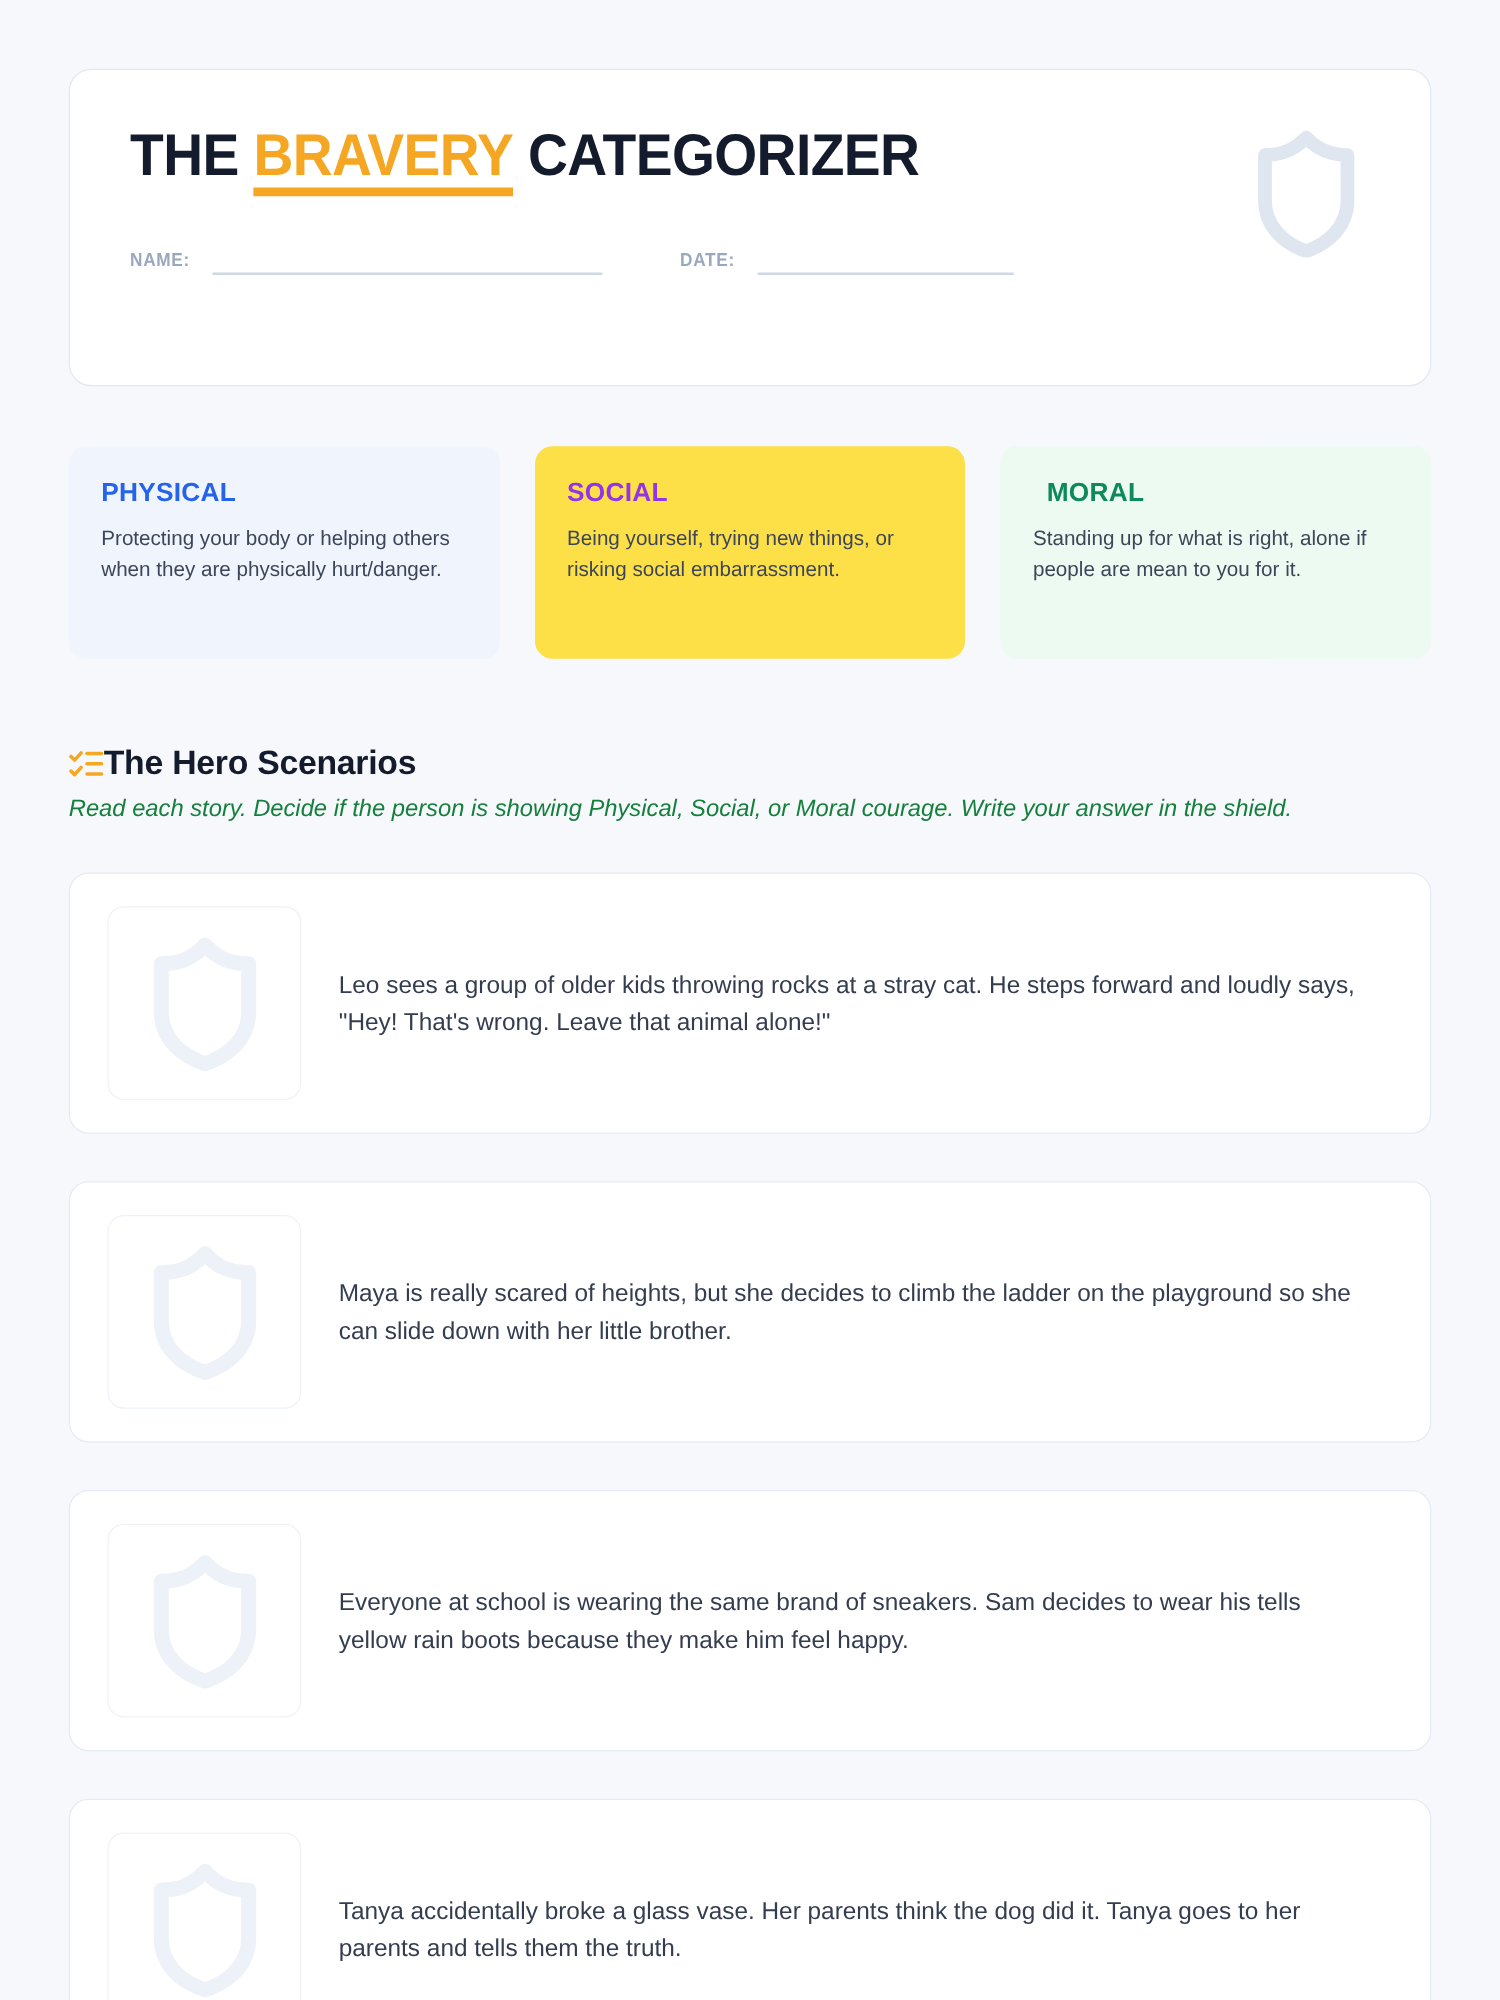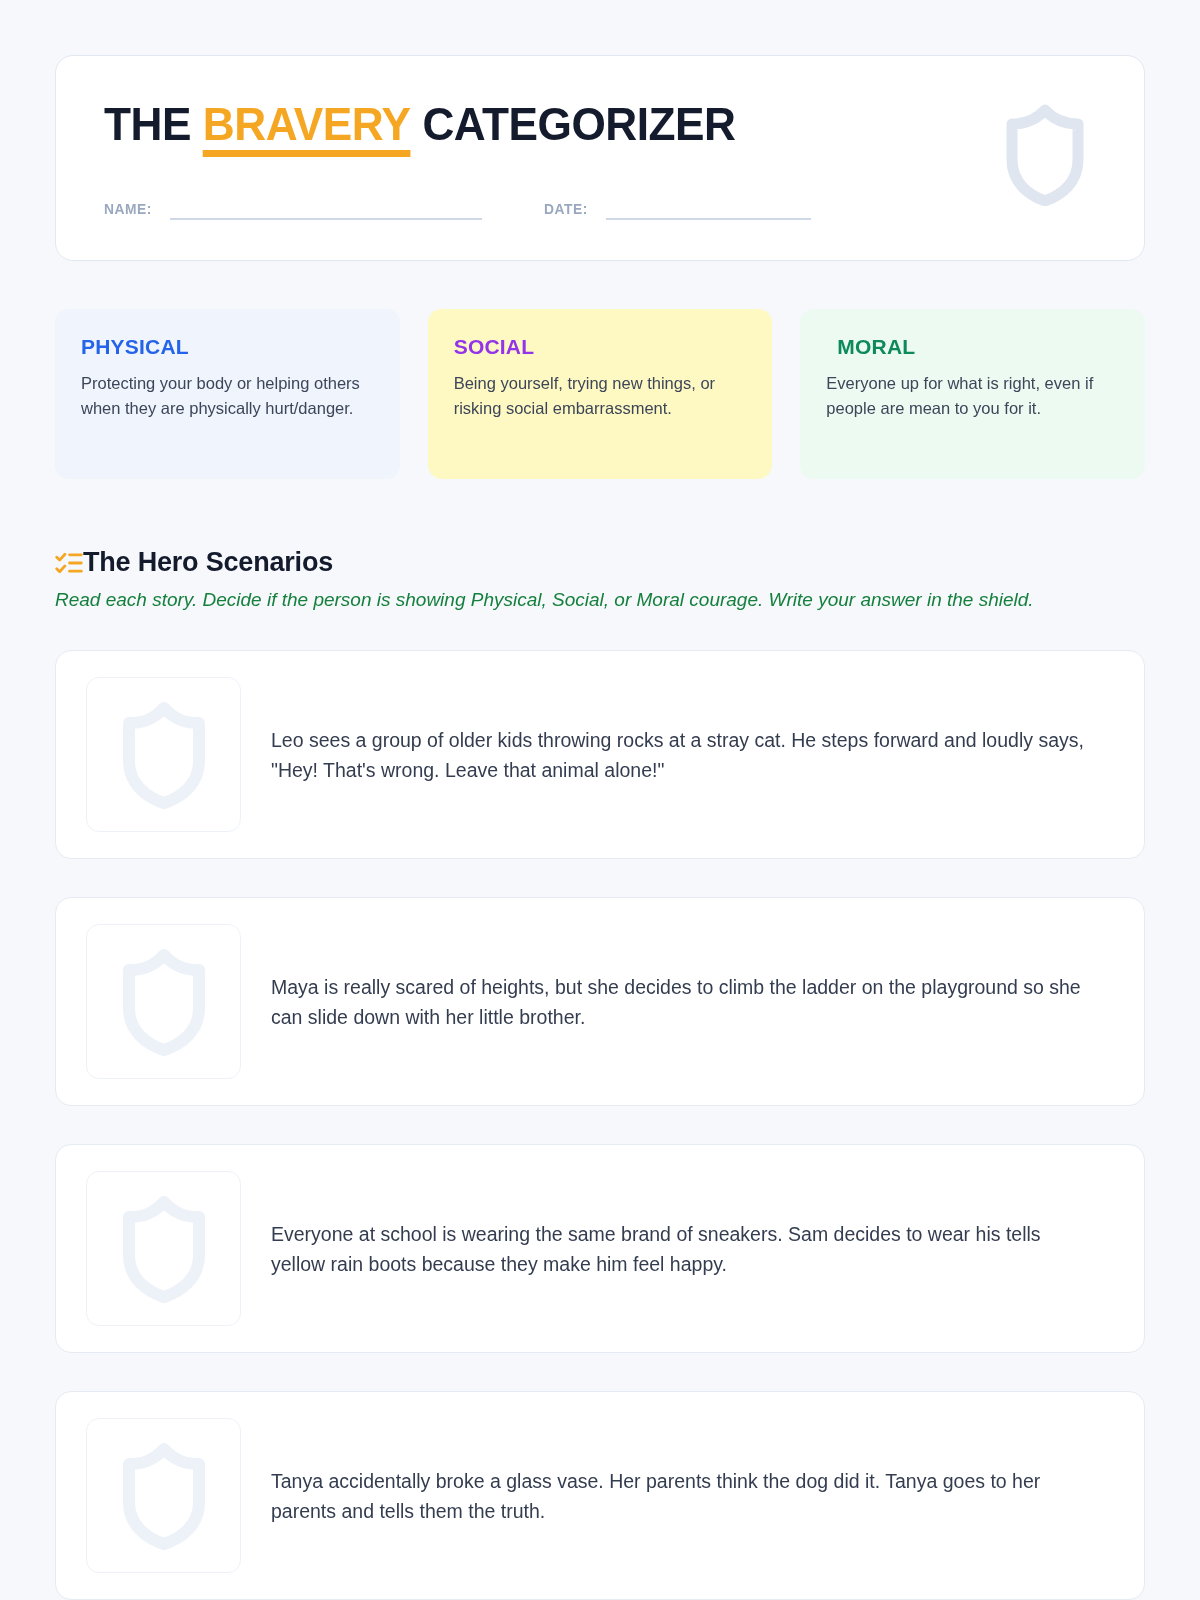--- a/index.html
+++ b/index.html
@@ -21,21 +21,21 @@
     overflow: hidden;
   }
 
   
   .header-card {
     position: relative;
     background: #ffffff;
     border: 1.5px solid #e2e8f1;
     border-radius: 18px;
     padding: 44px 48px 46px 48px;
-    height: 206px;
+    height: 254px;
   }
 
   .title {
     font-family: "Liberation Sans", sans-serif;
     font-weight: 700;
     font-size: 47px;
     letter-spacing: -0.5px;
     line-height: 1;
     color: #141b2d;
     text-transform: uppercase;
@@ -102,21 +102,21 @@
     gap: 28px;
     margin-top: 48px;
   }
   .cat-card {
     flex: 1;
     border-radius: 14px;
     padding: 26px 26px 30px 26px;
     min-height: 170px;
   }
   .cat-card.physical { background: #eff4fd; }
-  .cat-card.social   { background: #fef9c3; }
+  .cat-card.social   { background: #fde047; }
   .cat-card.moral    { background: #ecfaf2; }
 
   .cat-title {
     font-size: 21px;
     font-weight: 700;
     letter-spacing: 0.2px;
     margin-bottom: 12px;
     text-transform: uppercase;
   }
   .cat-card.physical .cat-title { color: #2563eb; }
@@ -224,21 +224,21 @@
       <div class="cat-desc">Protecting your body or helping others when they are physically hurt/danger.</div>
     </div>
 
     <div class="cat-card social">
       <div class="cat-title">SOCIAL</div>
       <div class="cat-desc">Being yourself, trying new things, or risking social embarrassment.</div>
     </div>
 
     <div class="cat-card moral">
       <div class="cat-title">MORAL</div>
-      <div class="cat-desc">Everyone up for what is right, even if people are mean to you for it.</div>
+      <div class="cat-desc">Standing up for what is right, alone if people are mean to you for it.</div>
     </div>
   </div>
 
   <div class="section-head">
     <span class="list-checks-icon">
       <svg viewBox="0 0 24 24" xmlns="http://www.w3.org/2000/svg" aria-hidden="true">
         <g fill="none" stroke="#f5a623" stroke-width="2.4" stroke-linecap="round" stroke-linejoin="round">
           <polyline points="1.5,7 4,9.5 8.5,4.5"></polyline>
           <polyline points="1.5,17 4,19.5 8.5,14.5"></polyline>
           <line x1="12.5" y1="5" x2="22.5" y2="5"></line>

